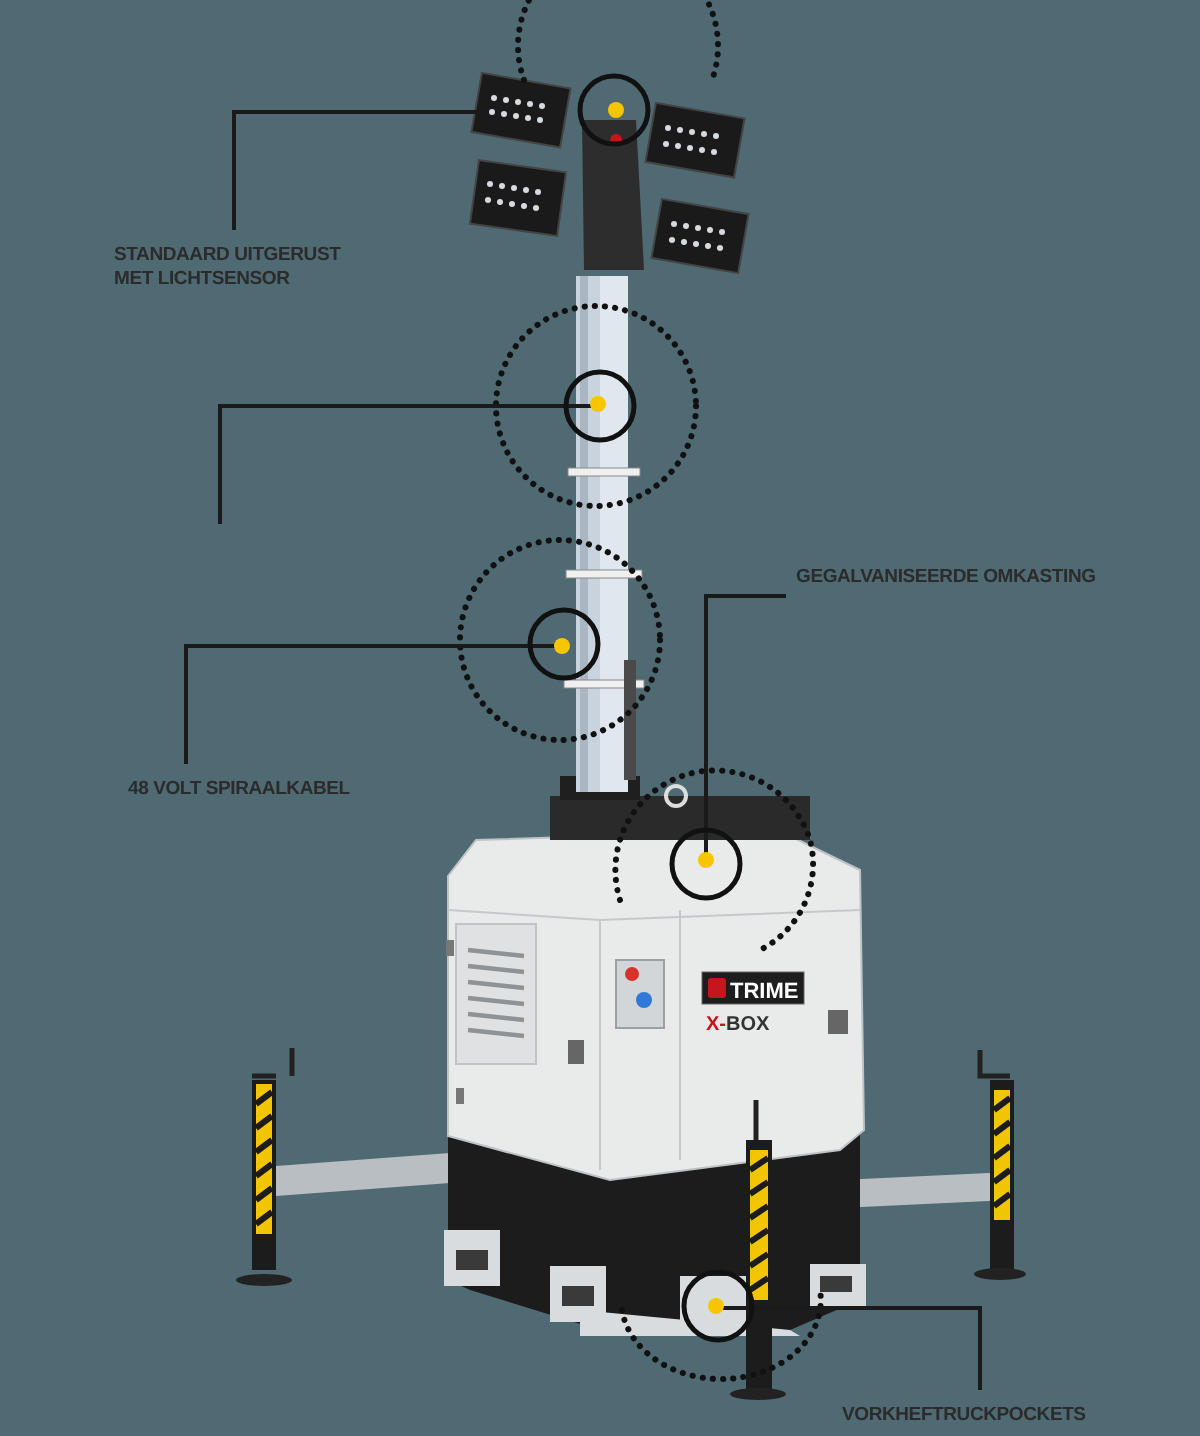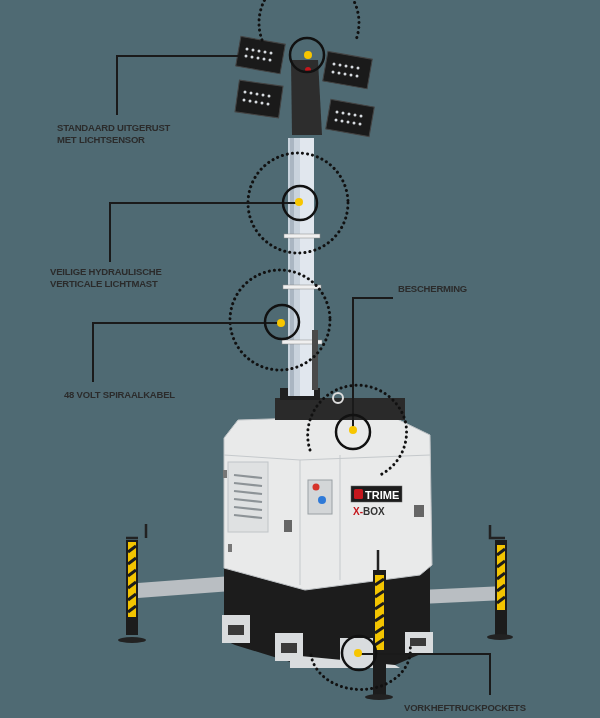--- a/index.html
+++ b/index.html
@@ -213,27 +213,23 @@
       <circle cx="353" cy="430" r="4"></circle>
       <circle cx="358" cy="653" r="4"></circle>
     </g>
   </g>
 </svg>
 
 <div class="label" style="left:57px;top:122px;">
   <div>STANDAARD UITGERUST</div>
   <div>MET LICHTSENSOR</div>
 </div>
-<div class="label" style="left:50px;top:266px;">
-  <div>VEILIGE HYDRAULISCHE</div>
-  <div>VERTICALE LICHTMAST</div>
-</div>
 <div class="label" style="left:64px;top:389px;">
   <div>48 VOLT SPIRAALKABEL</div>
 </div>
 <div class="label" style="left:398px;top:283px;">
-  <div>BESCHERMING</div>
-</div>
-<div class="label" style="left:404px;top:702px;">
+  <div>GEGALVANISEERDE OMKASTING</div>
+</div>
+<div class="label" style="left:421px;top:702px;">
   <div>VORKHEFTRUCKPOCKETS</div>
 </div>
 
 </div>
 
 </body></html>

